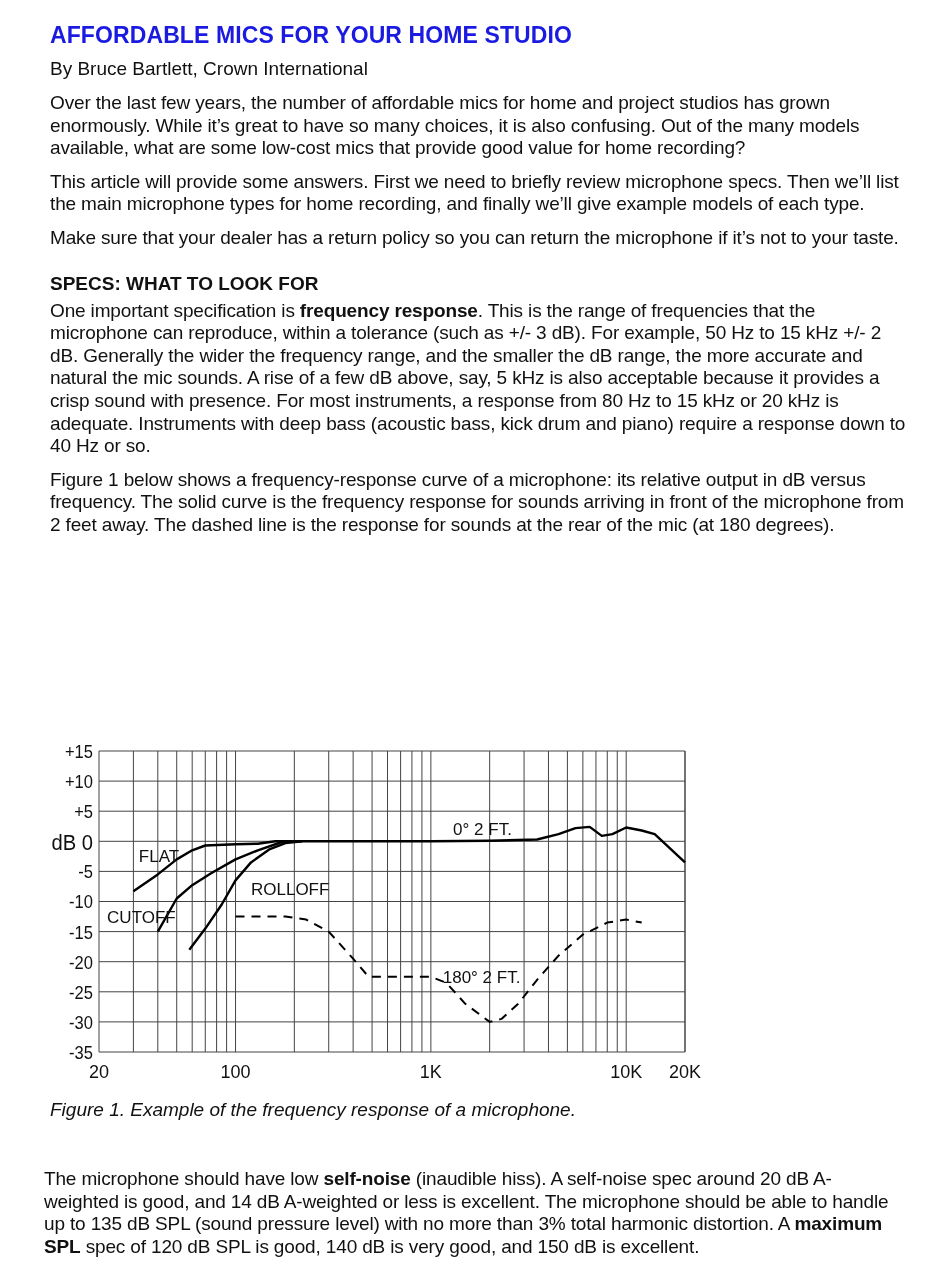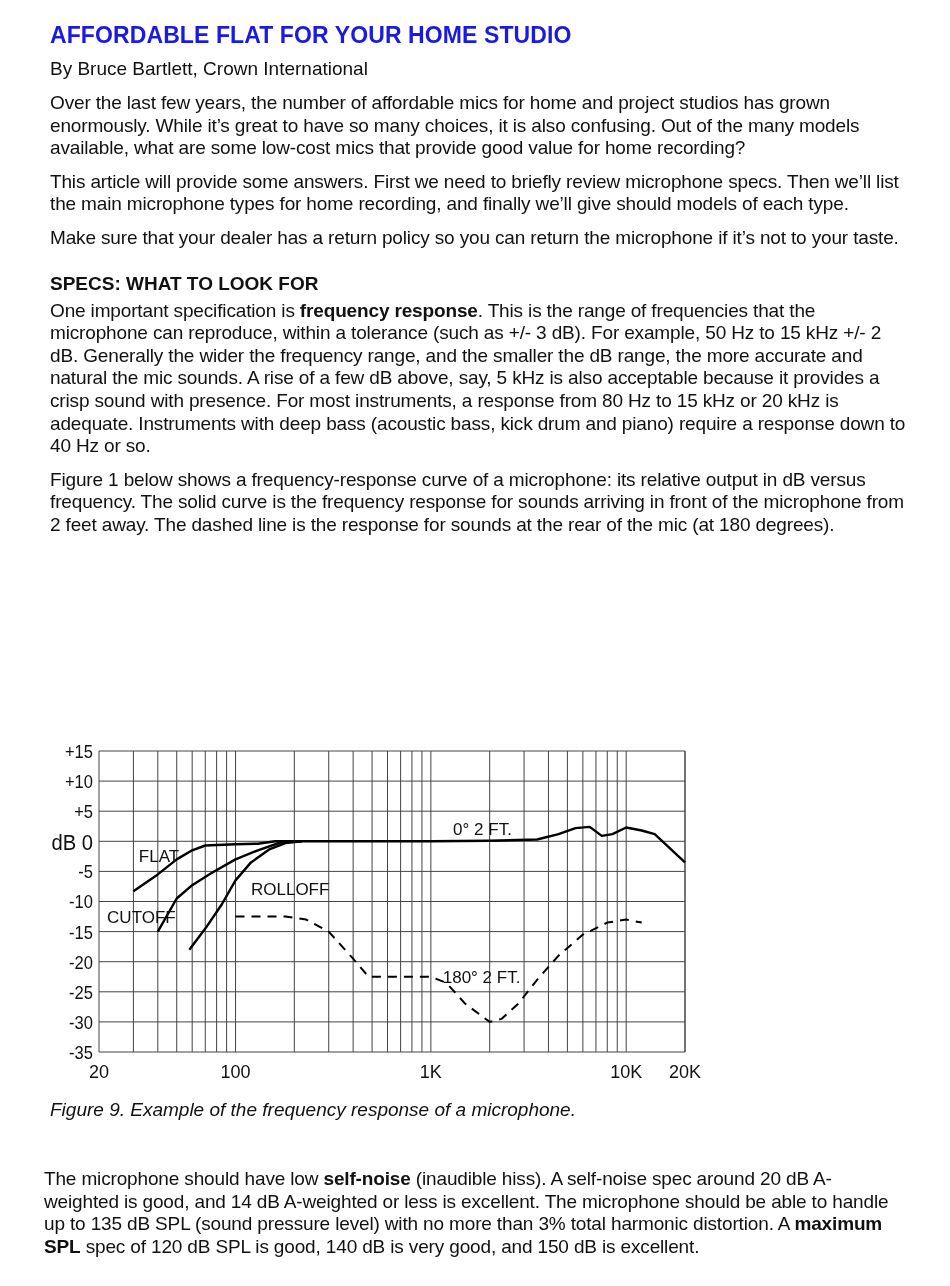--- a/index.html
+++ b/index.html
@@ -12,24 +12,24 @@
   h2 { margin: 23px 0 5px 0; font-size: 19px; font-weight: bold; line-height: 22px; }
   .fig { position: absolute; left: 40px; top: 731px; width: 680px; height: 355px; }
   .caption { position: absolute; left: 50px; top: 1099px; font-size: 19px; font-style: italic; }
   .after { position: absolute; left: 44px; top: 1168px; width: 860px; }
   svg text { font-family: "Liberation Sans", sans-serif; }
 </style>
 </head>
 <body>
 
 <div class="page">
-  <h1>AFFORDABLE FLAT FOR YOUR HOME STUDIO</h1>
+  <h1>AFFORDABLE MICS FOR YOUR HOME STUDIO</h1>
   <div class="byline">By Bruce Bartlett, Crown International</div>
   <p>Over the last few years, the number of affordable mics for home and project studios has grown enormously. While it’s great to have so many choices, it is also confusing. Out of the many models available, what are some low-cost mics that provide good value for home recording?</p>
-  <p>This article will provide some answers. First we need to briefly review microphone specs. Then we’ll list the main microphone types for home recording, and finally we’ll give should models of each type.</p>
+  <p>This article will provide some answers. First we need to briefly review microphone specs. Then we’ll list the main microphone types for home recording, and finally we’ll give example models of each type.</p>
   <p>Make sure that your dealer has a return policy so you can return the microphone if it’s not to your taste.</p>
   <h2>SPECS: WHAT TO LOOK FOR</h2>
   <p><span>One important specification is </span><b>frequency response</b><span>. This is the range of frequencies that the microphone can reproduce, within a tolerance (such as +/- 3 dB). For example, 50 Hz to 15 kHz +/- 2 dB. Generally the wider the frequency range, and the smaller the dB range, the more accurate and natural the mic sounds. A rise of a few dB above, say, 5 kHz is also acceptable because it provides a crisp sound with presence. For most instruments, a response from 80 Hz to 15 kHz or 20 kHz is adequate. Instruments with deep bass (acoustic bass, kick drum and piano) require a response down to 40 Hz or so.</span></p>
   <p>Figure 1 below shows a frequency-response curve of a microphone: its relative output in dB versus frequency. The solid curve is the frequency response for sounds arriving in front of the microphone from 2 feet away. The dashed line is the response for sounds at the rear of the mic (at 180 degrees).</p>
 </div>
 
 <div class="fig">
   <svg id="chart" width="680" height="355">
       <line x1="59" x2="59" y1="20" y2="321" stroke="#444444" stroke-width="1"></line>
       <line x1="93.39649260220972" x2="93.39649260220972" y1="20" y2="321" stroke="#444444" stroke-width="1"></line>
@@ -93,17 +93,17 @@
       <path d="M149.3 218.7 L165.3 197.6 L181.7 173.5 L195.5 149.4 L211.0 131.4 L229.9 118.1 L245.4 112.1 L262.4 110.3" fill="none" stroke="#000" stroke-width="2.4" stroke-linejoin="round" stroke-linecap="butt"></path>
       <path d="M195.5 185.6 L245.4 185.6 L266.2 188.6 L288.7 200.6 L313.1 227.7 L328.6 245.8 L347.5 245.8 L371.9 245.8 L390.9 245.8 L406.3 251.8 L425.3 272.8 L449.7 290.9 L461.5 287.9 L478.2 272.8 L497.1 248.8 L518.5 224.7 L542.9 203.6 L567.3 191.6 L586.2 188.6 L601.7 191.6" fill="none" stroke="#000" stroke-width="2" stroke-linejoin="round" stroke-linecap="butt" stroke-dasharray="9 7"></path>
       <text x="98.87143661212397" y="131.35" font-size="17" fill="#111" font-family="&quot;Liberation Sans&quot;, sans-serif" style="font-stretch: condensed;">FLAT</text>
       <text x="67.08537116757327" y="191.55" font-size="17" fill="#111" font-family="&quot;Liberation Sans&quot;, sans-serif" style="font-stretch: condensed;">CUTOFF</text>
       <text x="210.99887757493835" y="164.46" font-size="17" fill="#111" font-family="&quot;Liberation Sans&quot;, sans-serif" style="font-stretch: condensed;">ROLLOFF</text>
       <text x="413.12240899757114" y="104.26" font-size="17" fill="#111" font-family="&quot;Liberation Sans&quot;, sans-serif" style="font-stretch: condensed;">0° 2 FT.</text>
       <text x="402.7217856627079" y="251.75" font-size="17" fill="#111" font-family="&quot;Liberation Sans&quot;, sans-serif" style="font-stretch: condensed;">180° 2 FT.</text>
     </svg>
 </div>
 
-<div class="caption">Figure 9. Example of the frequency response of a microphone.</div>
+<div class="caption">Figure 1. Example of the frequency response of a microphone.</div>
 
 <div class="after">
   <p><span>The microphone should have low </span><b>self-noise</b><span> (inaudible hiss). A self-noise spec around 20 dB A-weighted is good, and 14 dB A-weighted or less is excellent. The microphone should be able to handle up to 135 dB SPL (sound pressure level) with no more than 3% total harmonic distortion. A </span><b>maximum SPL</b><span> spec of 120 dB SPL is good, 140 dB is very good, and 150 dB is excellent.</span></p>
 </div>
 
 </body></html>

